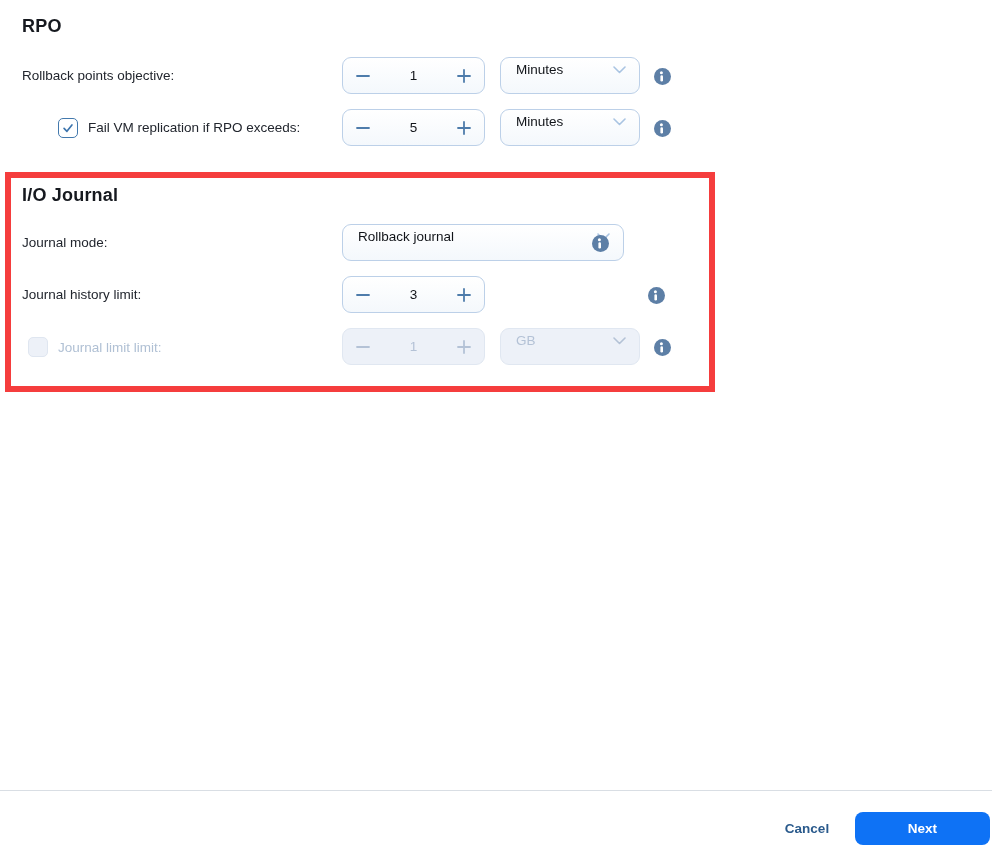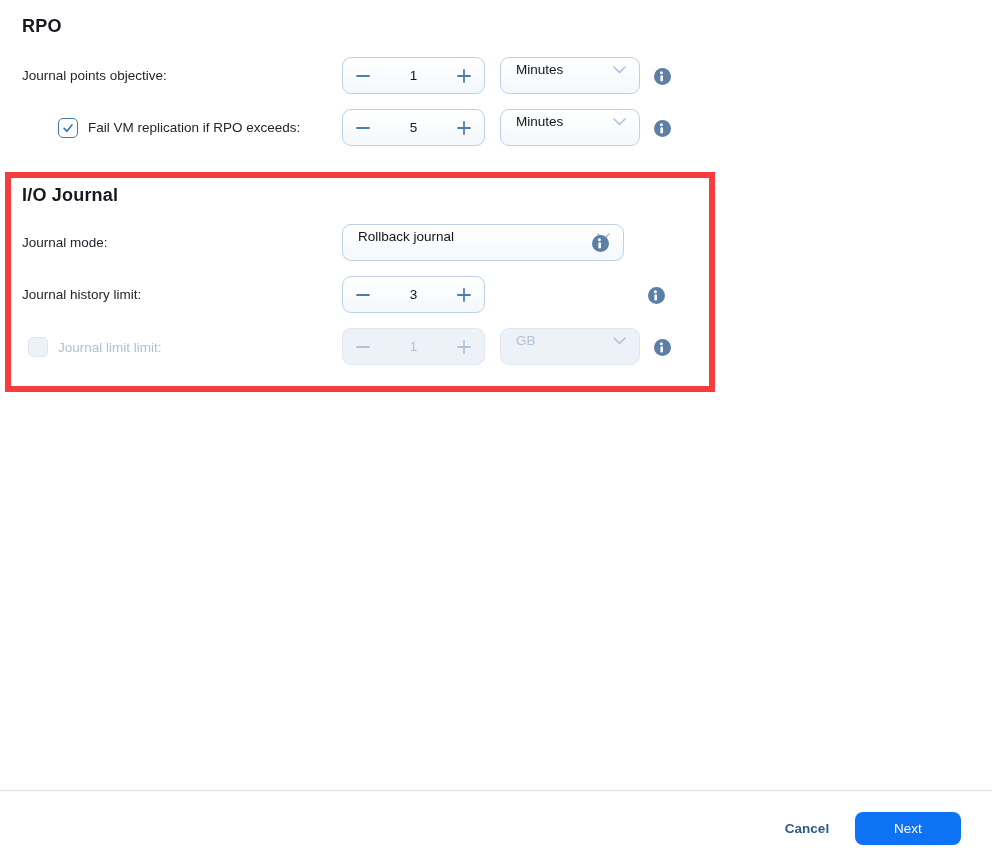--- a/index.html
+++ b/index.html
@@ -88,35 +88,35 @@
     position:absolute; left:0; top:790px; width:992px; height:1px;
     background:#d9dee4;
   }
   .cancel-link {
     position:absolute; top:820px; left:777px; width:60px;
     text-align:center;
     font-size:13.5px; font-weight:bold; color:#2a5a8c;
     cursor:pointer; line-height:18px;
   }
   .next-button {
-    position:absolute; top:812px; left:855px; width:106px; height:33px;
+    position:absolute; top:812px; left:855px; width:135px; height:33px;
     background:#0e72f5; border:none; border-radius:8px;
-    color:#ffffff; font-size:13.5px; font-weight:normal;
+    color:#ffffff; font-size:13.5px; font-weight:bold;
     font-family:"Liberation Sans", sans-serif;
     cursor:pointer;
   }
 </style>
 </head>
 <body>
 
 <div class="page">
 
   <div class="section-title" style="left:22px; top:16px;">RPO</div>
 
-  <div class="row-label" style="top:66px;">Journal points objective:</div>
+  <div class="row-label" style="top:66px;">Rollback points objective:</div>
   <div class="stepper" style="left:342px; top:57px;">
     <div class="step-btn">
       <svg width="16" height="16" viewBox="0 0 16 16">
           <line class="stroke" x1="2" y1="8" x2="14" y2="8"></line>
         </svg>
     </div>
     <div class="step-value">1</div>
     <div class="step-btn">
       <svg width="16" height="16" viewBox="0 0 16 16">
           <line class="stroke" x1="2" y1="8" x2="14" y2="8"></line>

